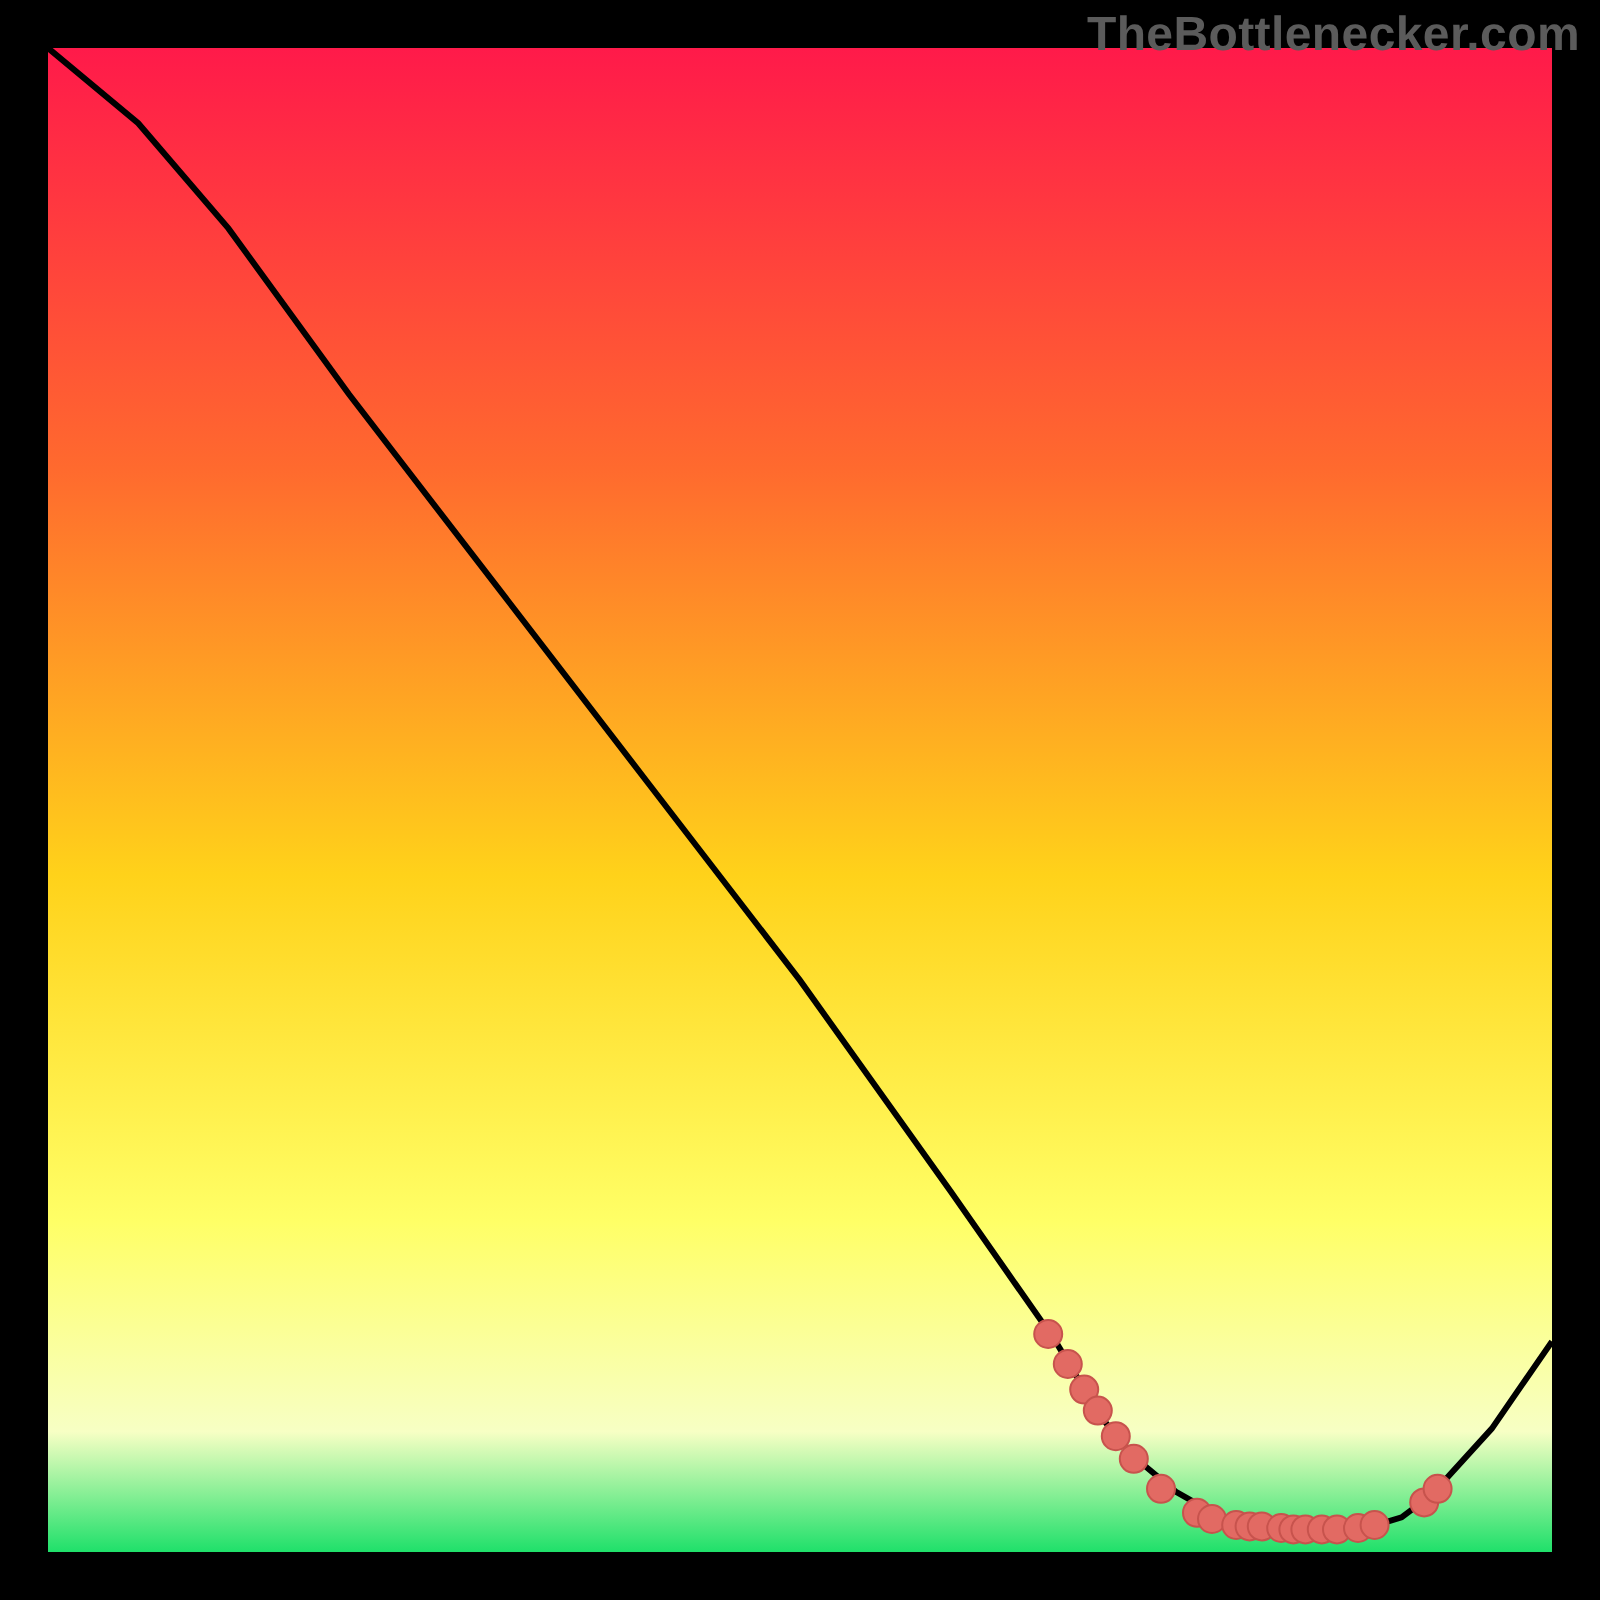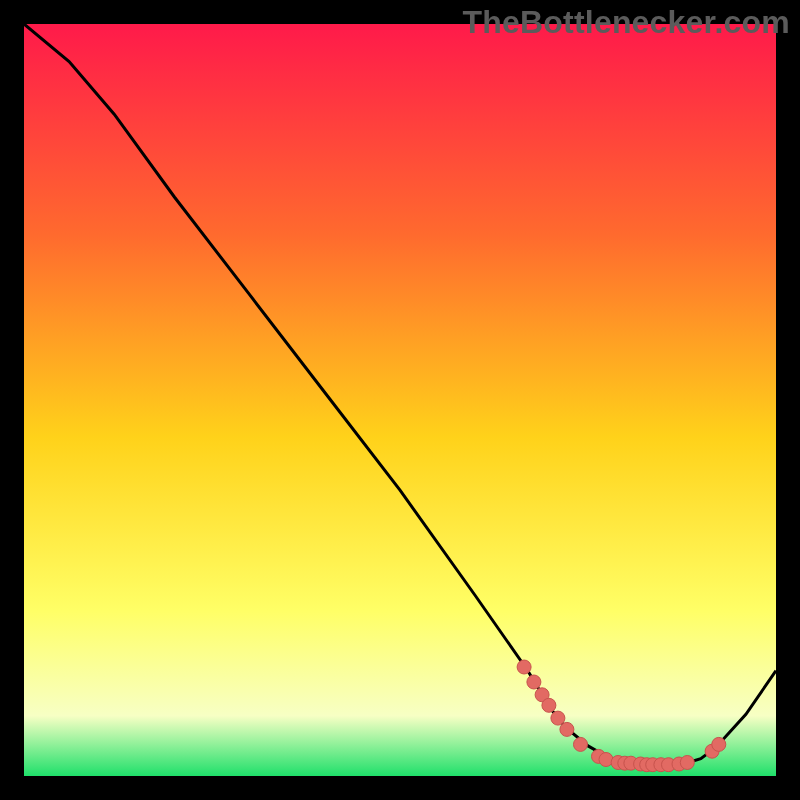--- a/index.html
+++ b/index.html
@@ -15,21 +15,21 @@
     position: relative;
     width: 800px;
     height: 800px;
     background: #000;
   }
   .watermark {
     position: absolute;
     top: 4px;
     right: 10px;
     color: #5b5b5b;
-    font-size: 32px;
+    font-size: 24px;
     font-weight: 600;
     letter-spacing: 0.2px;
     z-index: 5;
     user-select: none;
   }
   .plot {
     position: absolute;
     left: 24px;
     top: 24px;
     width: 752px;

